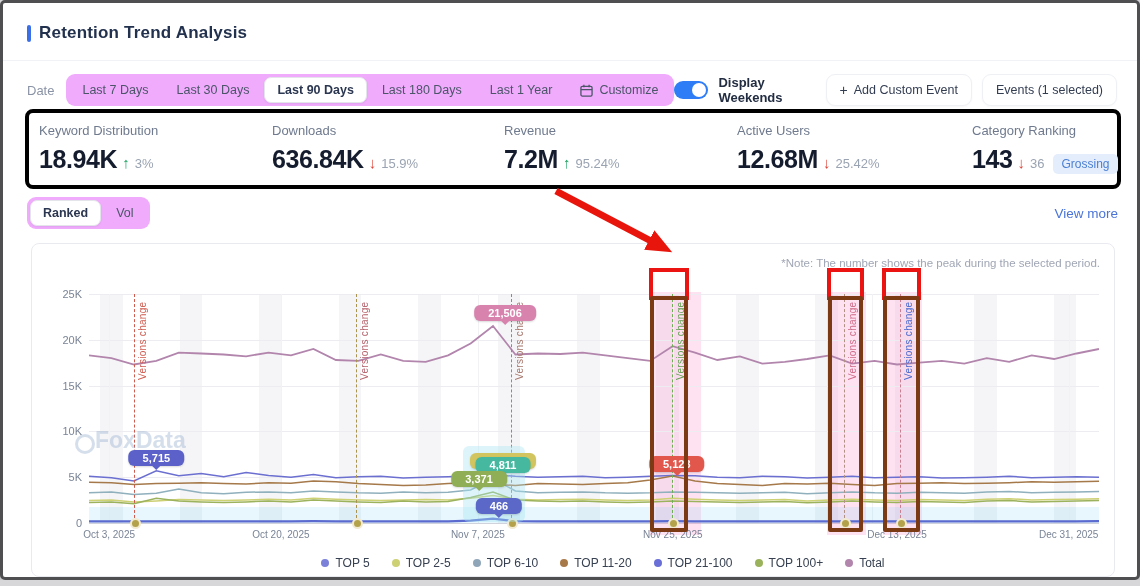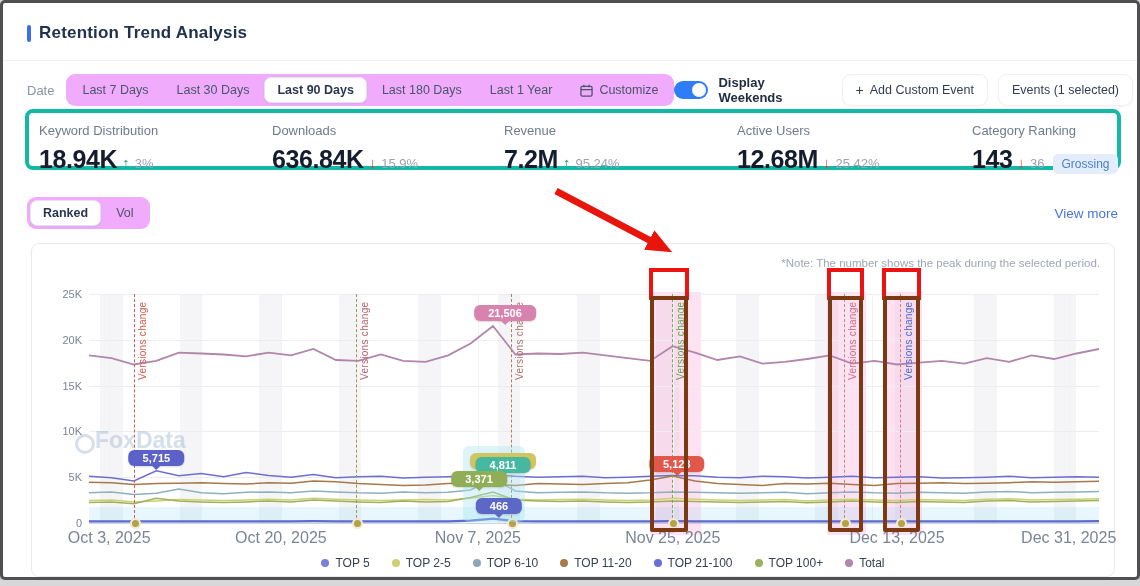--- a/index.html
+++ b/index.html
@@ -3,33 +3,33 @@
 <meta charset="utf-8">
 <style>
   html,body{margin:0;padding:0;background:#d7d7d9;font-family:"Liberation Sans",sans-serif;}
   .app{position:relative;width:1140px;height:580px;background:#fff;border:3px solid #4f4f52;border-radius:5px;box-sizing:border-box;overflow:hidden;margin:0 auto;box-shadow:0 4px 0 #c9c9cc;}
   
   .title-row{position:absolute;left:24px;top:20px;display:flex;align-items:center;gap:8px;}
   .title-accent{width:4px;height:17px;background:#3b6fe8;border-radius:2px;}
   .page-title{font-size:17px;font-weight:700;color:#22314e;letter-spacing:.2px;}
   .divider{position:absolute;left:0;right:0;top:57px;border-top:1px solid #f1f2f5;}
   
-  .filter-row{position:absolute;left:24px;right:4px;top:70px;height:34px;display:flex;align-items:center;}
+  .filter-row{position:absolute;left:24px;right:20px;top:70px;height:34px;display:flex;align-items:center;}
   .date-label{font-size:13px;color:#8a93a6;margin-right:12px;}
   .seg-wrap{display:flex;align-items:center;background:#f0abfc;border-radius:9px;padding:3px;gap:2px;}
   .seg-btn{border:none;background:transparent;font-family:inherit;font-size:12.5px;color:#4a5568;padding:6px 13px;border-radius:7px;cursor:pointer;white-space:nowrap;display:flex;align-items:center;gap:6px;}
   .seg-btn.active{background:#fff;border:1px solid #e3e5ea;box-shadow:0 1px 2px rgba(40,50,80,.07);padding:5px 12px;color:#2b3650;font-weight:600;}
   .right-controls{margin-left:auto;display:flex;align-items:center;gap:10px;}
   .toggle{width:34px;height:18px;border-radius:10px;background:#2f7df6;position:relative;cursor:pointer;flex:0 0 auto;}
   .toggle .knob{position:absolute;top:2px;right:2px;width:14px;height:14px;border-radius:50%;background:#fff;}
   .toggle-label{font-size:13px;color:#222d42;font-weight:700;margin-right:8px;}
   .btn-white{display:flex;align-items:center;gap:6px;background:#fff;border:1px solid #eef0f4;border-radius:9px;padding:8px 13px;font-family:inherit;font-size:12.5px;color:#333d52;cursor:pointer;box-shadow:0 1px 2px rgba(40,50,80,.04);white-space:nowrap;}
   .plus-glyph{font-size:14px;color:#333d52;line-height:10px;}
   
-  .metrics-box{position:absolute;left:22px;top:106px;width:1096px;height:61px;border:4px solid #14b8a6;border-radius:8px;box-sizing:border-box;display:grid;grid-template-columns:233px 232px 233px 235px auto;padding:10px 0 0 10px;background:#fff;}
+  .metrics-box{position:absolute;left:22px;top:106px;width:1096px;height:80px;border:4px solid #000000;border-radius:8px;box-sizing:border-box;display:grid;grid-template-columns:233px 232px 233px 235px auto;padding:10px 0 0 10px;background:#fff;}
   .metric-label{font-size:13px;color:#6f7a8e;margin-bottom:7px;}
   .metric-value-row{display:flex;align-items:baseline;gap:5px;}
   .metric-value{font-size:25px;font-weight:700;color:#141c2e;letter-spacing:-.4px;}
   .arrow{font-size:15px;font-weight:700;}
   .arrow.up{color:#1fa463;}
   .arrow.down{color:#e0453a;}
   .metric-change{font-size:13px;color:#9aa3b2;}
   .badge-grossing{font-size:12px;color:#4a7fd4;background:#e4edfb;border-radius:5px;padding:3px 8px;margin-left:4px;}
   
   .tab-row{position:absolute;left:24px;right:19px;top:194px;height:32px;display:flex;align-items:center;}
@@ -37,21 +37,21 @@
   
   .chart-card{position:absolute;left:28px;top:240px;width:1084px;height:334px;border:1px solid #e9eaf0;border-radius:8px;box-sizing:border-box;background:#fff;}
   .chart-note{position:absolute;top:13px;right:14px;font-size:11.5px;color:#a0a6b4;}
   .plot{position:absolute;left:57px;top:50px;width:1010px;height:229px;border-bottom:1px solid #d0d3db;}
   .gridh{position:absolute;left:0;width:100%;height:0;border-top:1px solid #ededf1;}
   .gridv{position:absolute;top:0;height:100%;width:0;border-left:1px solid #f2f2f5;}
   .wkband{position:absolute;top:0;height:100%;background:#f5f5f7;}
   .evband{position:absolute;top:-2px;height:243px;background:rgba(255,122,196,.22);}
   .cyanband{position:absolute;left:0;width:100%;top:213px;height:16px;background:rgba(120,210,245,.18);}
   .ylab{position:absolute;width:44px;text-align:right;font-size:11px;color:#7a8496;}
-  .xlab{position:absolute;top:285px;transform:translateX(-50%);font-size:16px;color:#7a8496;white-space:nowrap;}
+  .xlab{position:absolute;top:285px;transform:translateX(-50%);font-size:10px;color:#7a8496;white-space:nowrap;}
   .vline{position:absolute;top:0;height:229px;width:0;border-left:1px dashed;}
   .vlabel{position:absolute;transform:rotate(-90deg);transform-origin:0 0;font-size:10px;white-space:nowrap;letter-spacing:.3px;}
   .vdot{position:absolute;width:7px;height:7px;border-radius:50%;background:#b3a24b;border:2px solid #f3ead2;top:224px;}
   .serieslines{position:absolute;left:0;top:0;}
   .halo{position:absolute;background:rgba(165,230,242,.38);border-radius:6px;}
   .peak-badge{position:absolute;transform:translate(-50%,-100%);color:#fff;font-size:11px;font-weight:700;padding:2px 14px;border-radius:6px;white-space:nowrap;box-shadow:0 1px 2px rgba(0,0,0,.15);}
   .peak-tri{position:absolute;left:50%;bottom:-4px;transform:translateX(-50%);width:0;height:0;border-left:4px solid transparent;border-right:4px solid transparent;border-top:4px solid;}
   .watermark{position:absolute;left:43px;top:183px;display:flex;align-items:flex-end;gap:0;color:rgba(125,155,195,.32);font-size:23px;font-weight:700;pointer-events:none;}
   .watermark .wm-circle{width:20px;height:20px;border:3px solid rgba(125,155,195,.32);border-radius:50%;box-sizing:border-box;}
   .legend{position:absolute;left:0;right:0;bottom:6px;display:flex;justify-content:center;gap:22px;padding-left:60px;}

